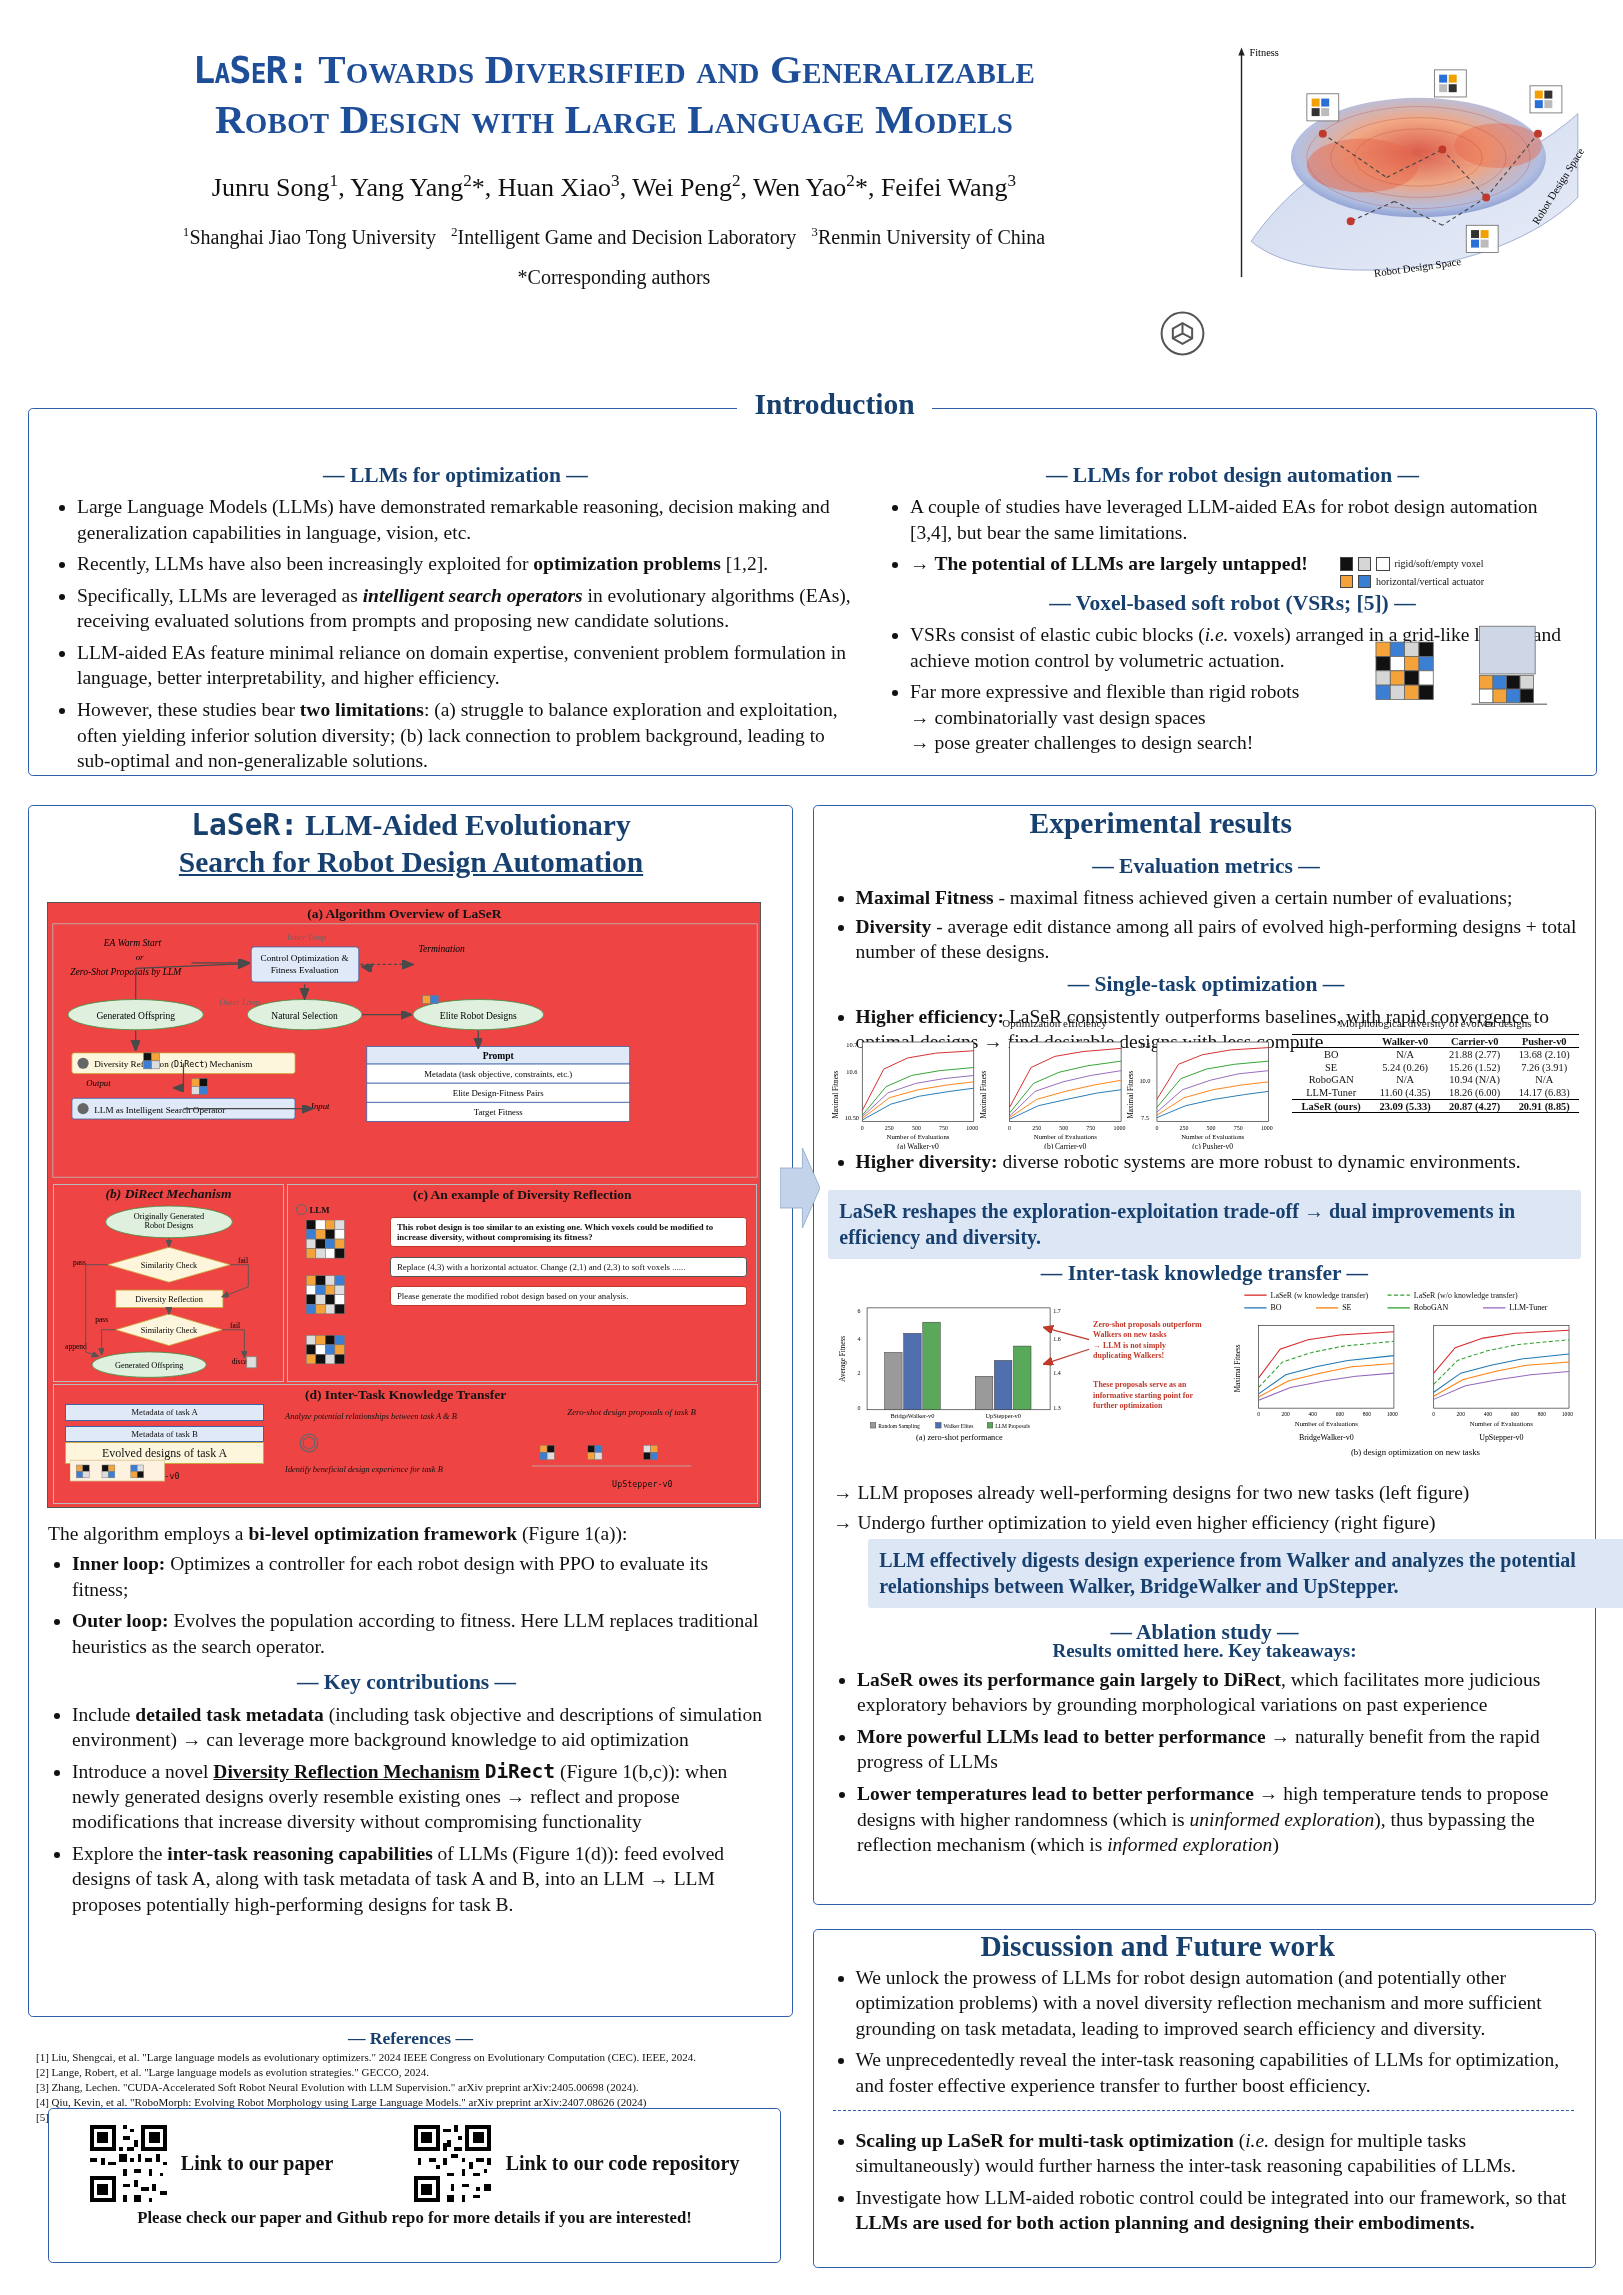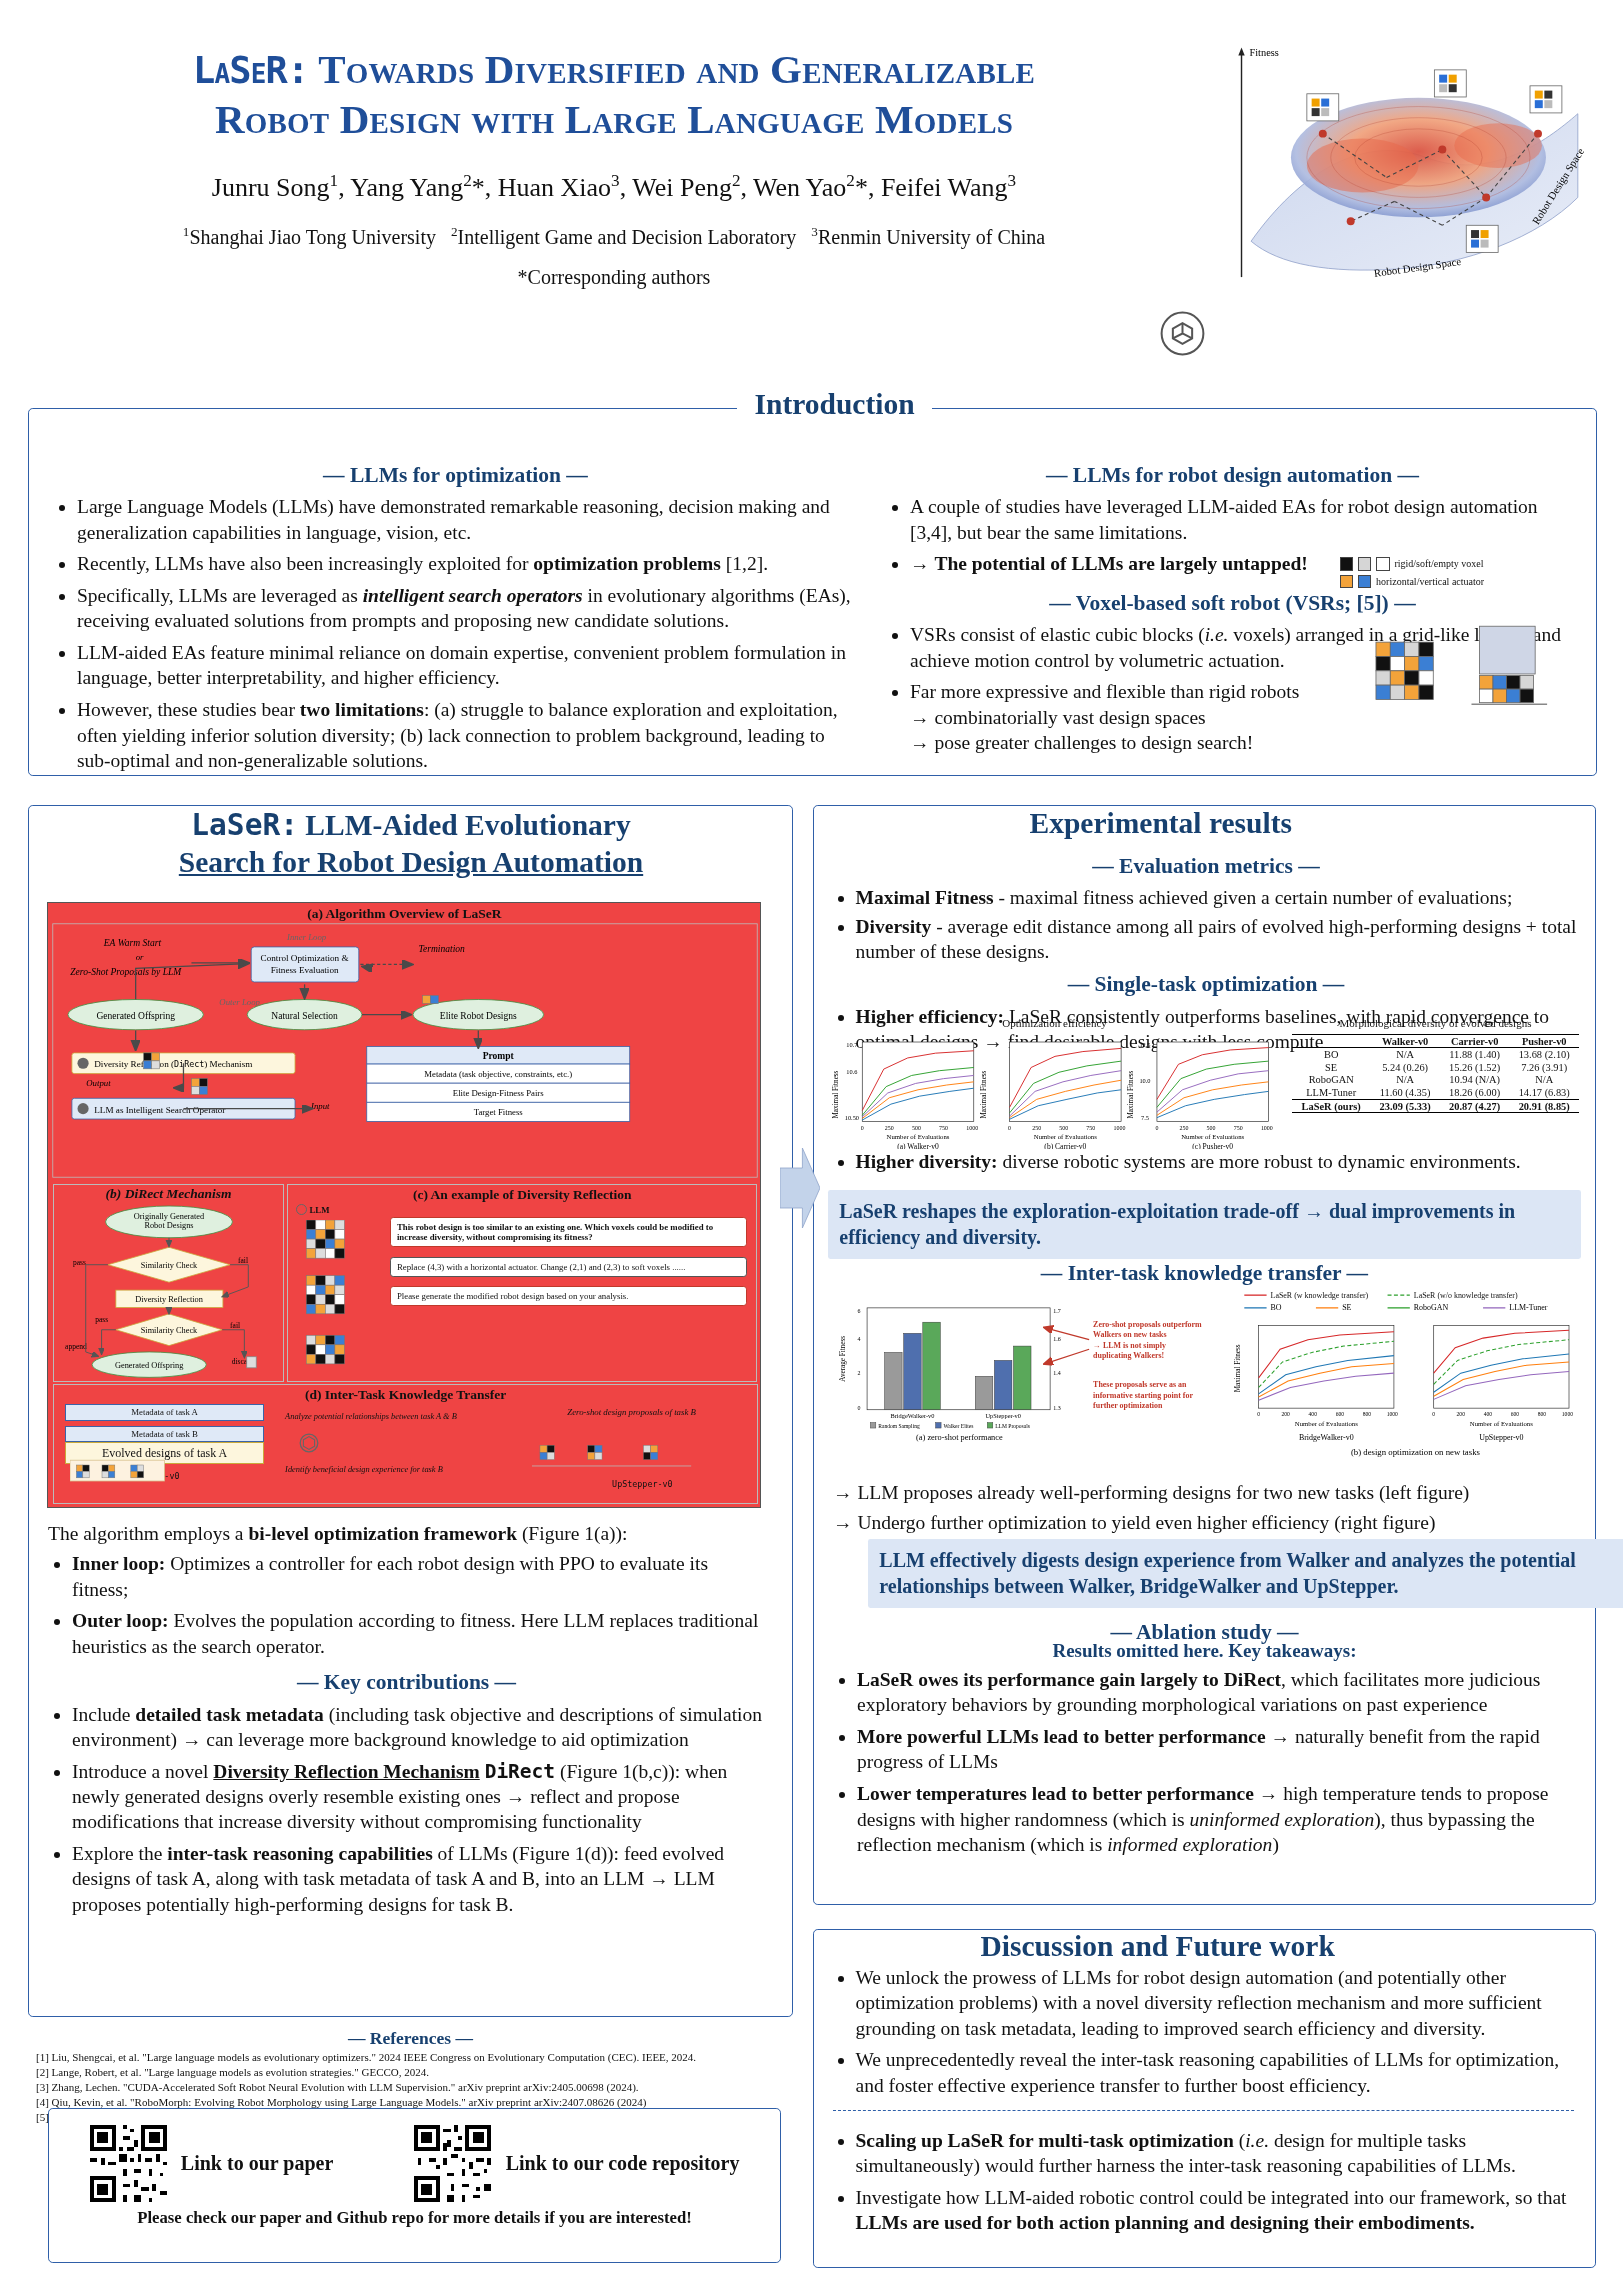--- a/index.html
+++ b/index.html
@@ -718,21 +718,21 @@
       <tbody>
           <tr class="hdr">
         <th style="border-top:0.8px solid #000;border-bottom:0.8px solid #000;"></th>
         <th style="border-top:0.8px solid #000;border-bottom:0.8px solid #000;">Walker-v0</th>
         <th style="border-top:0.8px solid #000;border-bottom:0.8px solid #000;">Carrier-v0</th>
         <th style="border-top:0.8px solid #000;border-bottom:0.8px solid #000;">Pusher-v0</th>
       </tr>
       <tr>
         <td>BO</td>
         <td>N/A</td>
-        <td>11.88 (1.40)</td>
+        <td>21.88 (2.77)</td>
         <td>13.68 (2.10)</td>
       </tr>
       <tr>
         <td>SE</td>
         <td>5.24 (0.26)</td>
         <td>15.26 (1.52)</td>
         <td>7.26 (3.91)</td>
       </tr>
       <tr>
         <td>RoboGAN</td>

